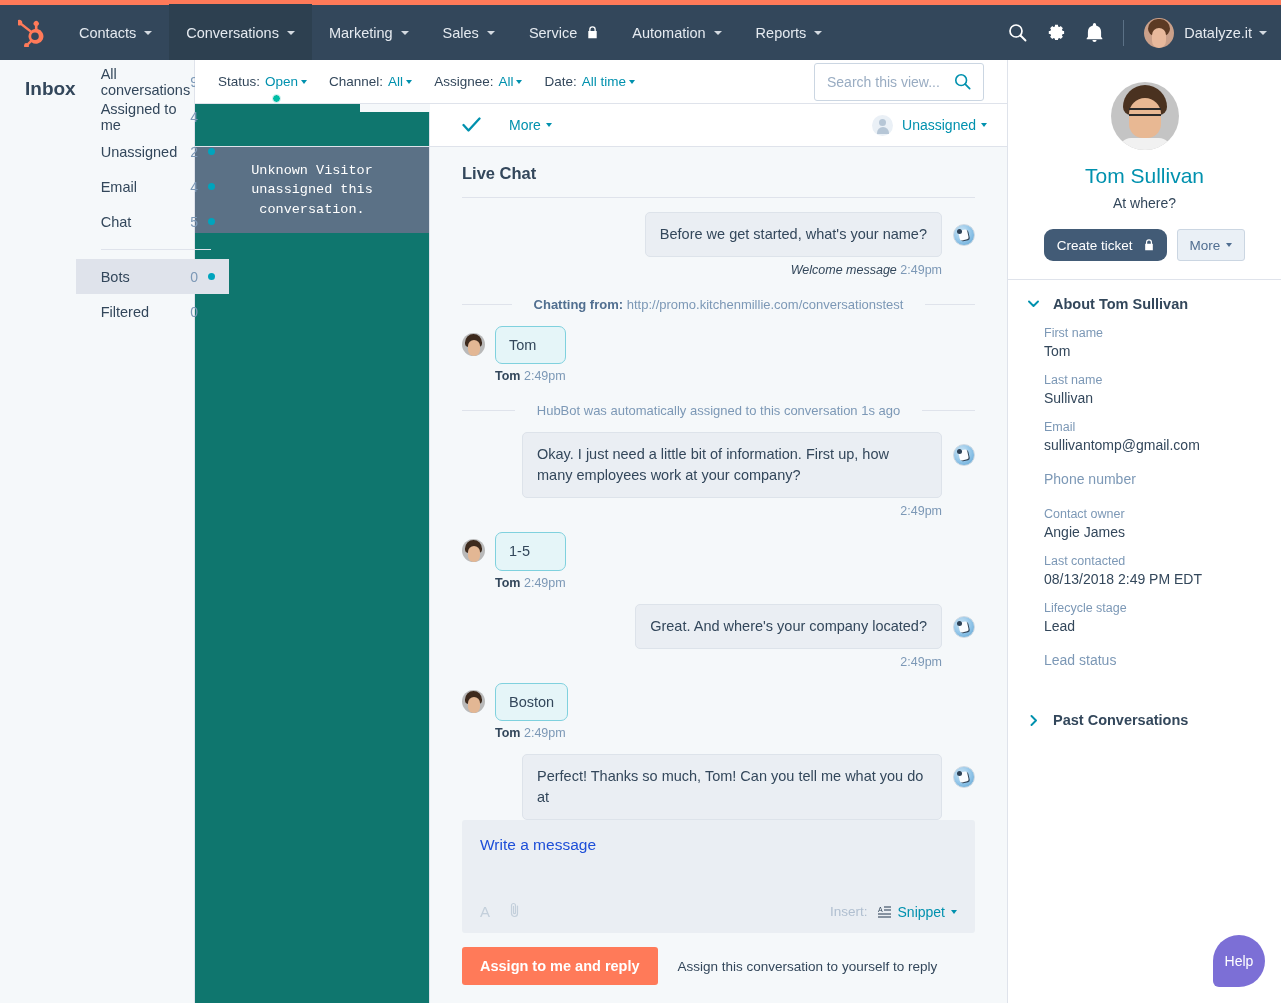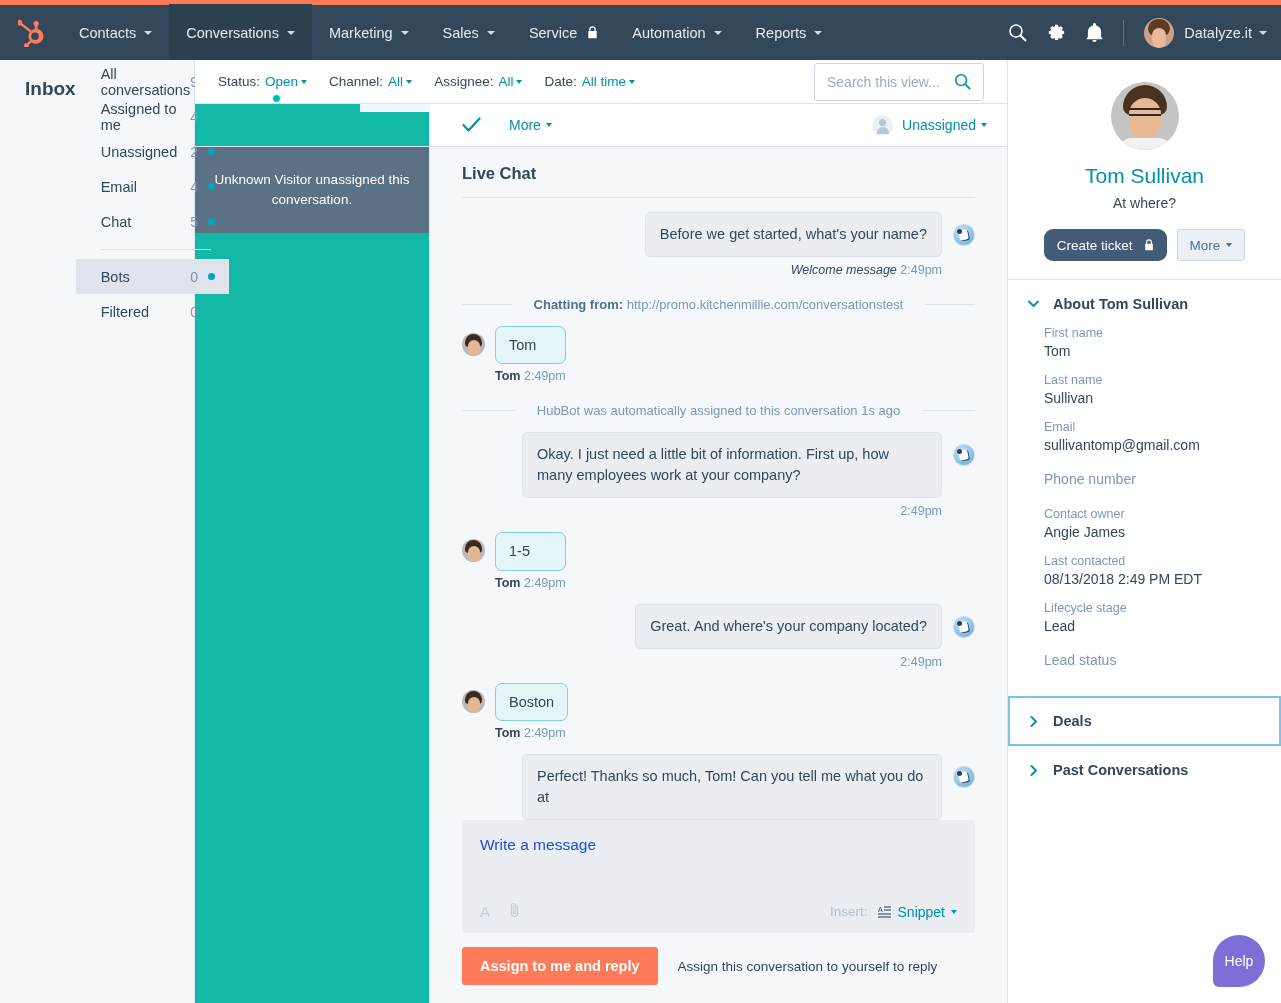--- a/index.html
+++ b/index.html
@@ -93,21 +93,21 @@
     background:#00bda5; border:1.5px solid #f5f8fa; z-index: 3;
   }
   .avail-text { color: #0091ae; font-size: 14.5px; display:flex; align-items:center; gap:5px;}
   .sb-settings {
     border-top: 1px solid #dfe3eb; height: 52px; display: flex; align-items: center;
     gap: 12px; padding-left: 32px; cursor: pointer; background:#f5f8fa;
   }
   .sb-settings-label { color: #0091ae; font-size: 14.5px; }
 
   
-  .convcol { width: 235px; flex: none; border-right: 1px solid #dfe3eb; background:#14b8a6; }
+  .convcol { width: 235px; flex: none; border-right: 1px solid #dfe3eb; background:#0f766e;font-family:Liberation Mono, monospace; }
   .conv-item {
     height: 86px; display: flex; align-items: center; justify-content: center;
     text-align: center; padding: 0 18px; cursor: pointer; font-size: 13.5px; line-height: 1.45;
   }
   .conv-item.selected { background: #5b7186; color: #fff; }
 
   
   .center { flex: 1; min-width: 0; display: flex; flex-direction: column; background:#f5f8fa;}
   .filterbar {
     height: 44px; border-bottom: 1px solid #dfe3eb; background: #fff;
@@ -687,28 +687,20 @@
         </div>
         <div class="fld">
           <div class="fld-label">Lifecycle stage</div>
           <div class="fld-value">Lead</div>
         </div>
         <div class="fld empty">
           <div class="fld-label">Lead status</div>
         </div>
       </div>
 
-      <div class="rp-accordion focused" style="border-top:1px solid #dfe3eb;">
-        <span class="chev">
-          <svg width="8" height="11" viewBox="0 0 8 11">
-              <polyline points="1.5,1 6,5.5 1.5,10" stroke="#0091ae" stroke-width="1.9" fill="none" stroke-linecap="round" stroke-linejoin="round"></polyline>
-            </svg>
-        </span>
-        <span class="rp-section-title">Deals</span>
-      </div>
       <div class="rp-accordion" style="border-bottom:none;">
         <span class="chev">
           <svg width="8" height="11" viewBox="0 0 8 11">
               <polyline points="1.5,1 6,5.5 1.5,10" stroke="#0091ae" stroke-width="1.9" fill="none" stroke-linecap="round" stroke-linejoin="round"></polyline>
             </svg>
         </span>
         <span class="rp-section-title">Past Conversations</span>
       </div>
 
       <div class="help-btn">Help</div>

